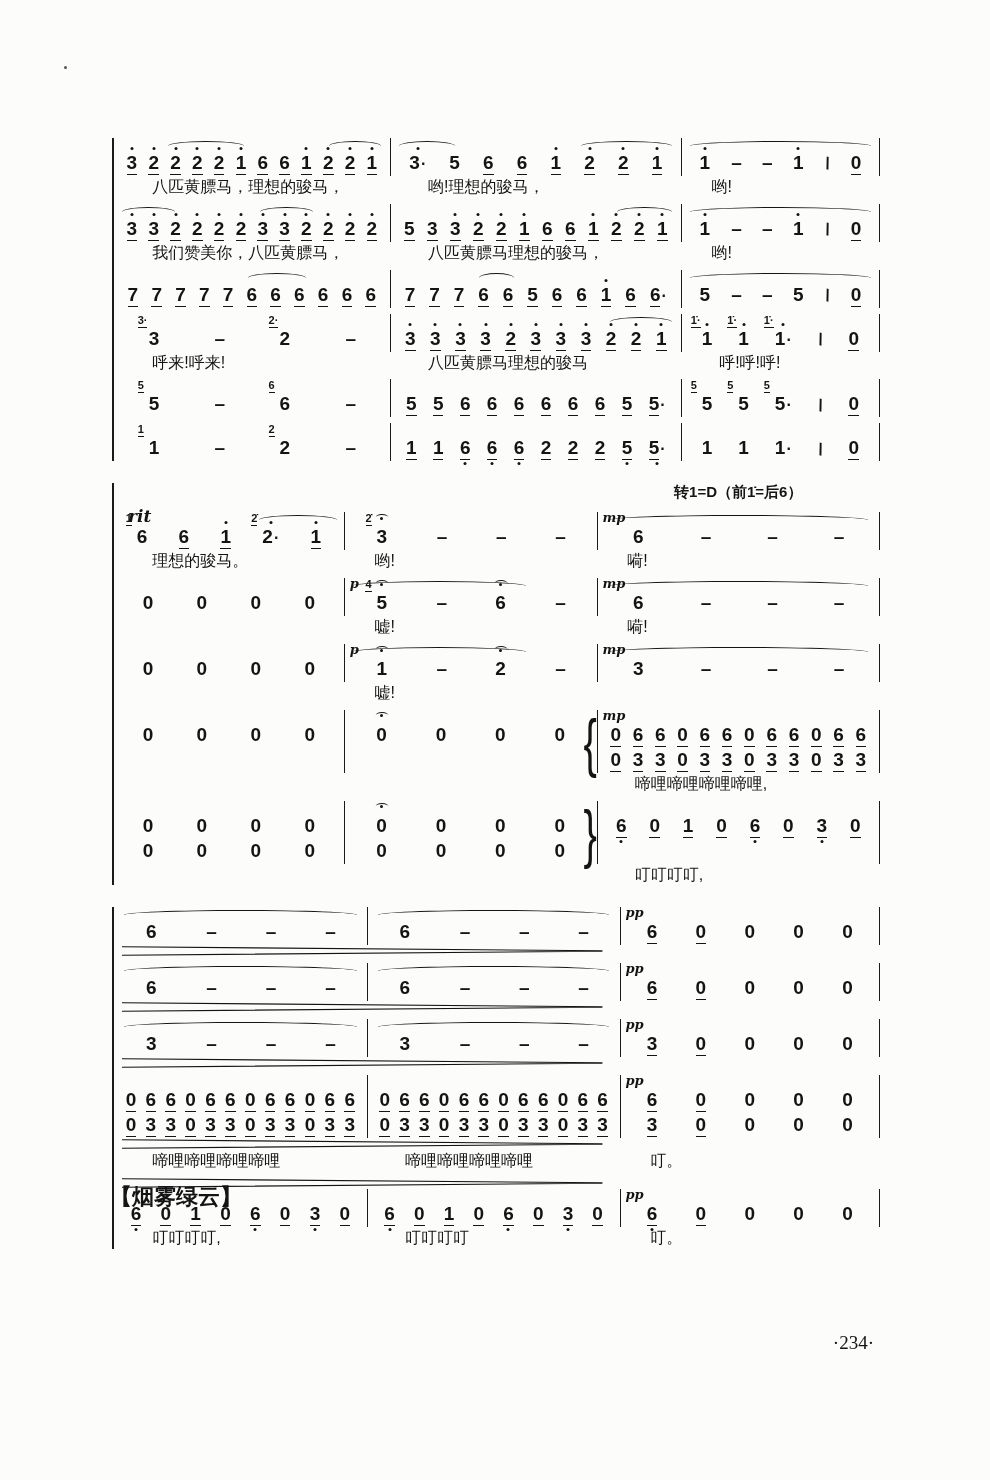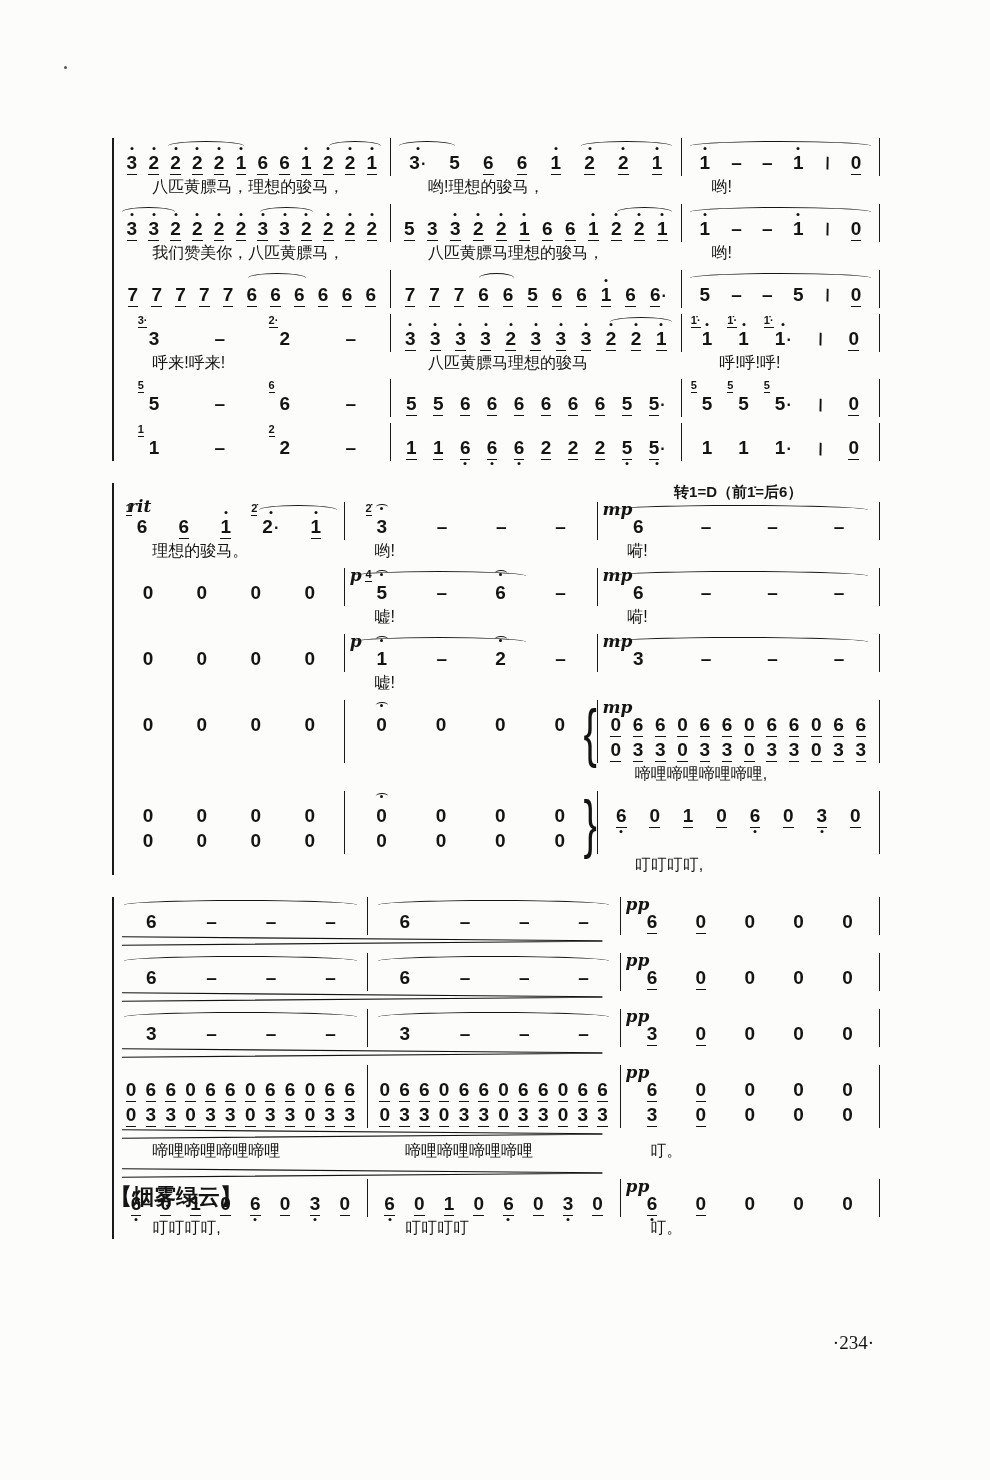--- a/index.html
+++ b/index.html
@@ -2,21 +2,21 @@
 <html><head>
 <meta charset="utf-8">
 <style>
   html,body{margin:0;padding:0;background:#e8e8e4;}
   .page{position:relative;width:990px;height:1480px;background:#fcfcfa;color:#141414;
         font-family:"Liberation Sans","DejaVu Sans",sans-serif;overflow:hidden;margin:0 auto;}
   .speck{position:absolute;left:64px;top:66px;width:3px;height:3px;background:#555;border-radius:50%;}
 
   .score{position:absolute;left:112px;top:138px;width:768px;}
   .system{border-left:2px solid #1a1a1a;margin-bottom:22px;position:relative;}
-  .hdr{display:flex;font-size:15px;font-weight:700;margin-bottom:0;align-items:flex-end;}
+  .hdr{display:flex;font-size:15px;font-weight:700;margin-bottom:10px;align-items:flex-end;}
   .hcell{text-align:center;box-sizing:border-box;}
 
   .voice{position:relative;margin-bottom:6px;}
   .stack{position:relative;}
   .nline{display:flex;position:relative;}
   .measure{position:relative;display:flex;justify-content:space-around;align-items:flex-end;
            padding:15px 7px 3px;box-sizing:border-box;min-height:38px;}
   .nline.second .measure{padding-top:2px;min-height:25px;}
   .measure.mid{border-left:1.5px solid #1a1a1a;}
   .nline .measure:last-child{border-right:1.5px solid #1a1a1a;}
@@ -32,21 +32,21 @@
   .od.a{top:-6px;}
   .od.b{bottom:-7px;}
   .grace{position:absolute;top:-14px;left:-11px;font-size:11px;font-weight:700;line-height:1;
          border-bottom:1px solid #141414;padding-bottom:1px;white-space:nowrap;}
   .ferm{position:absolute;top:-13px;left:50%;transform:translateX(-50%);width:13px;height:6px;
         border-top:1.7px solid #141414;border-radius:100% 100% 0 0;}
   .ferm::after{content:"";position:absolute;left:50%;top:1.5px;width:3px;height:3px;border-radius:50%;
         background:#141414;transform:translateX(-50%);}
   .arc{position:absolute;top:3px;height:9px;border-top:1.7px solid #141414;border-radius:100% 100% 0 0;}
   .mark{position:absolute;top:-1px;left:5px;font-family:"DejaVu Serif","Liberation Serif",serif;
-        font-style:italic;font-weight:700;font-size:17px;line-height:1;z-index:2;}
+        font-style:italic;font-weight:700;font-size:13px;line-height:1;z-index:2;}
   .mark.rit{font-size:17px;top:-4px;left:14px;}
   .brace{position:absolute;top:0;bottom:0;display:flex;align-items:center;font-size:40px;font-weight:400;
          width:12px;transform:scaleY(1.6);line-height:1;}
   .hp{position:relative;height:11px;margin-top:1px;}
   .hp svg{position:absolute;left:1%;top:0;height:10px;}
   .lline{display:flex;margin-top:1px;font-size:16px;line-height:1.3;}
   .lcell{display:flex;justify-content:flex-start;padding:0 5%;box-sizing:border-box;}
   .lcell.single{justify-content:flex-start;padding-left:4%;}
   .syl{white-space:nowrap;}
 

